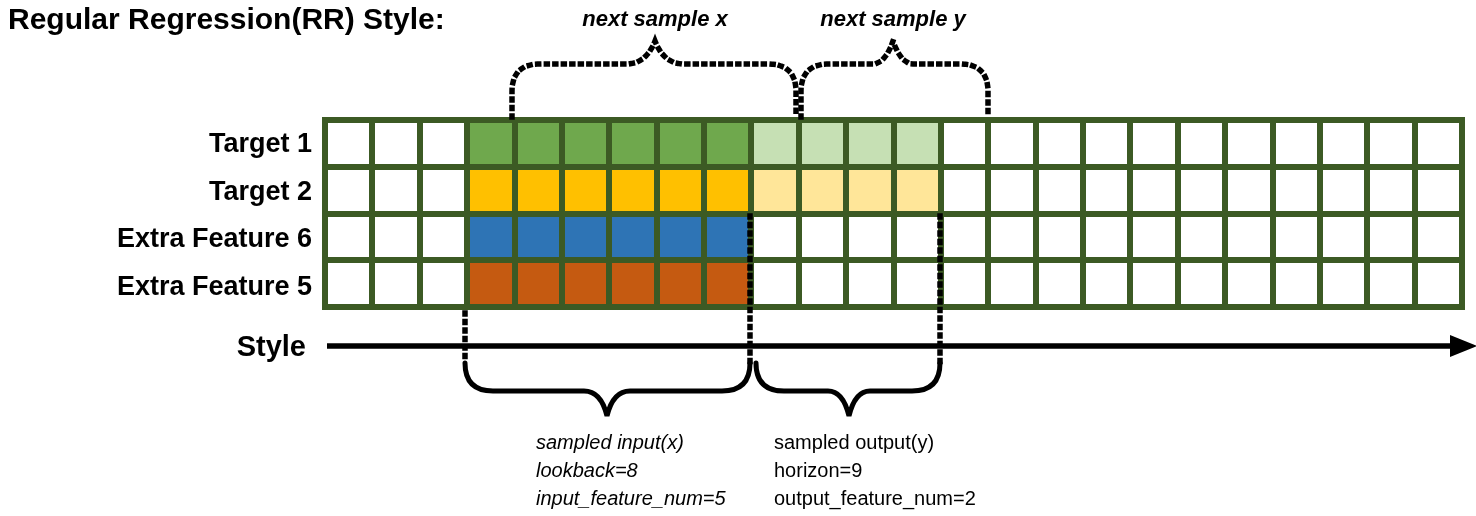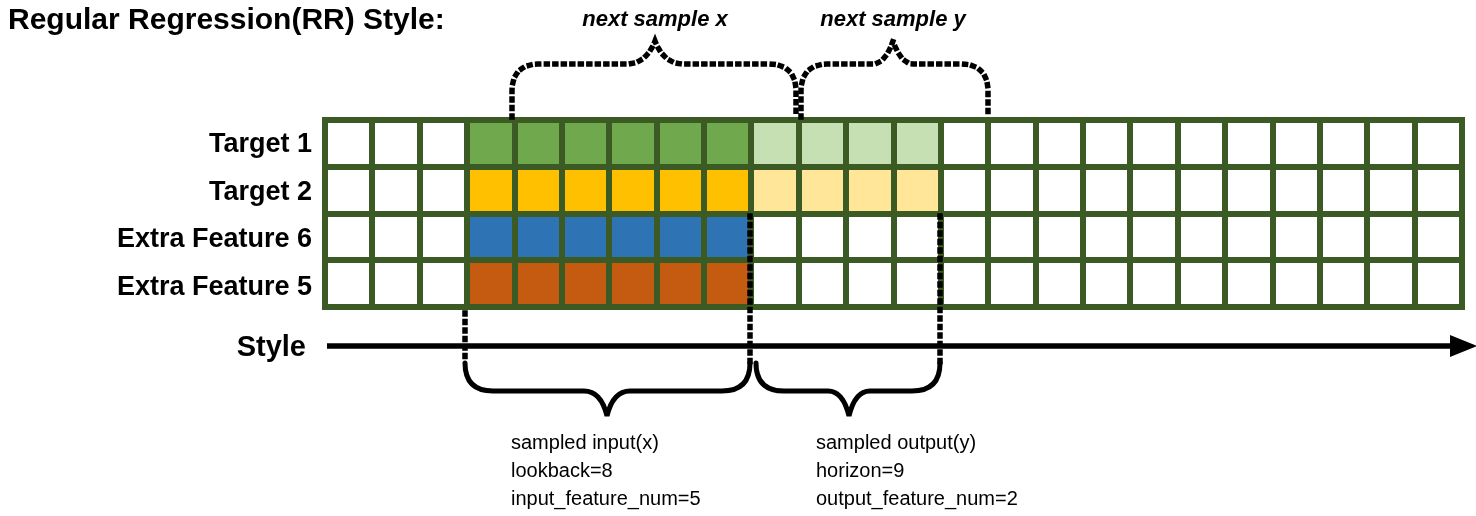--- a/index.html
+++ b/index.html
@@ -44,22 +44,22 @@
   .overlay {
     position: absolute; left: 0; top: 0; width: 1476px; height: 516px;
     z-index: 3; pointer-events: none;
   }
 
   .caption {
     position: absolute; top: 428px;
     font-size: 20px; font-weight: 500; color: #000;
     line-height: 28px; white-space: nowrap; z-index: 4;
   }
-  .caption-input { left: 511px; }
-  .caption-output { left: 816px; }
+  .caption-input { left: 536px; font-style: italic; }
+  .caption-output { left: 774px; }
 </style>
 </head>
 <body>
 
 <div class="canvas">
 
   <div class="title">Regular Regression(RR) Style:</div>
 
   <div class="ns-label nsx">next sample x</div>
   <div class="ns-label nsy">next sample y</div>

